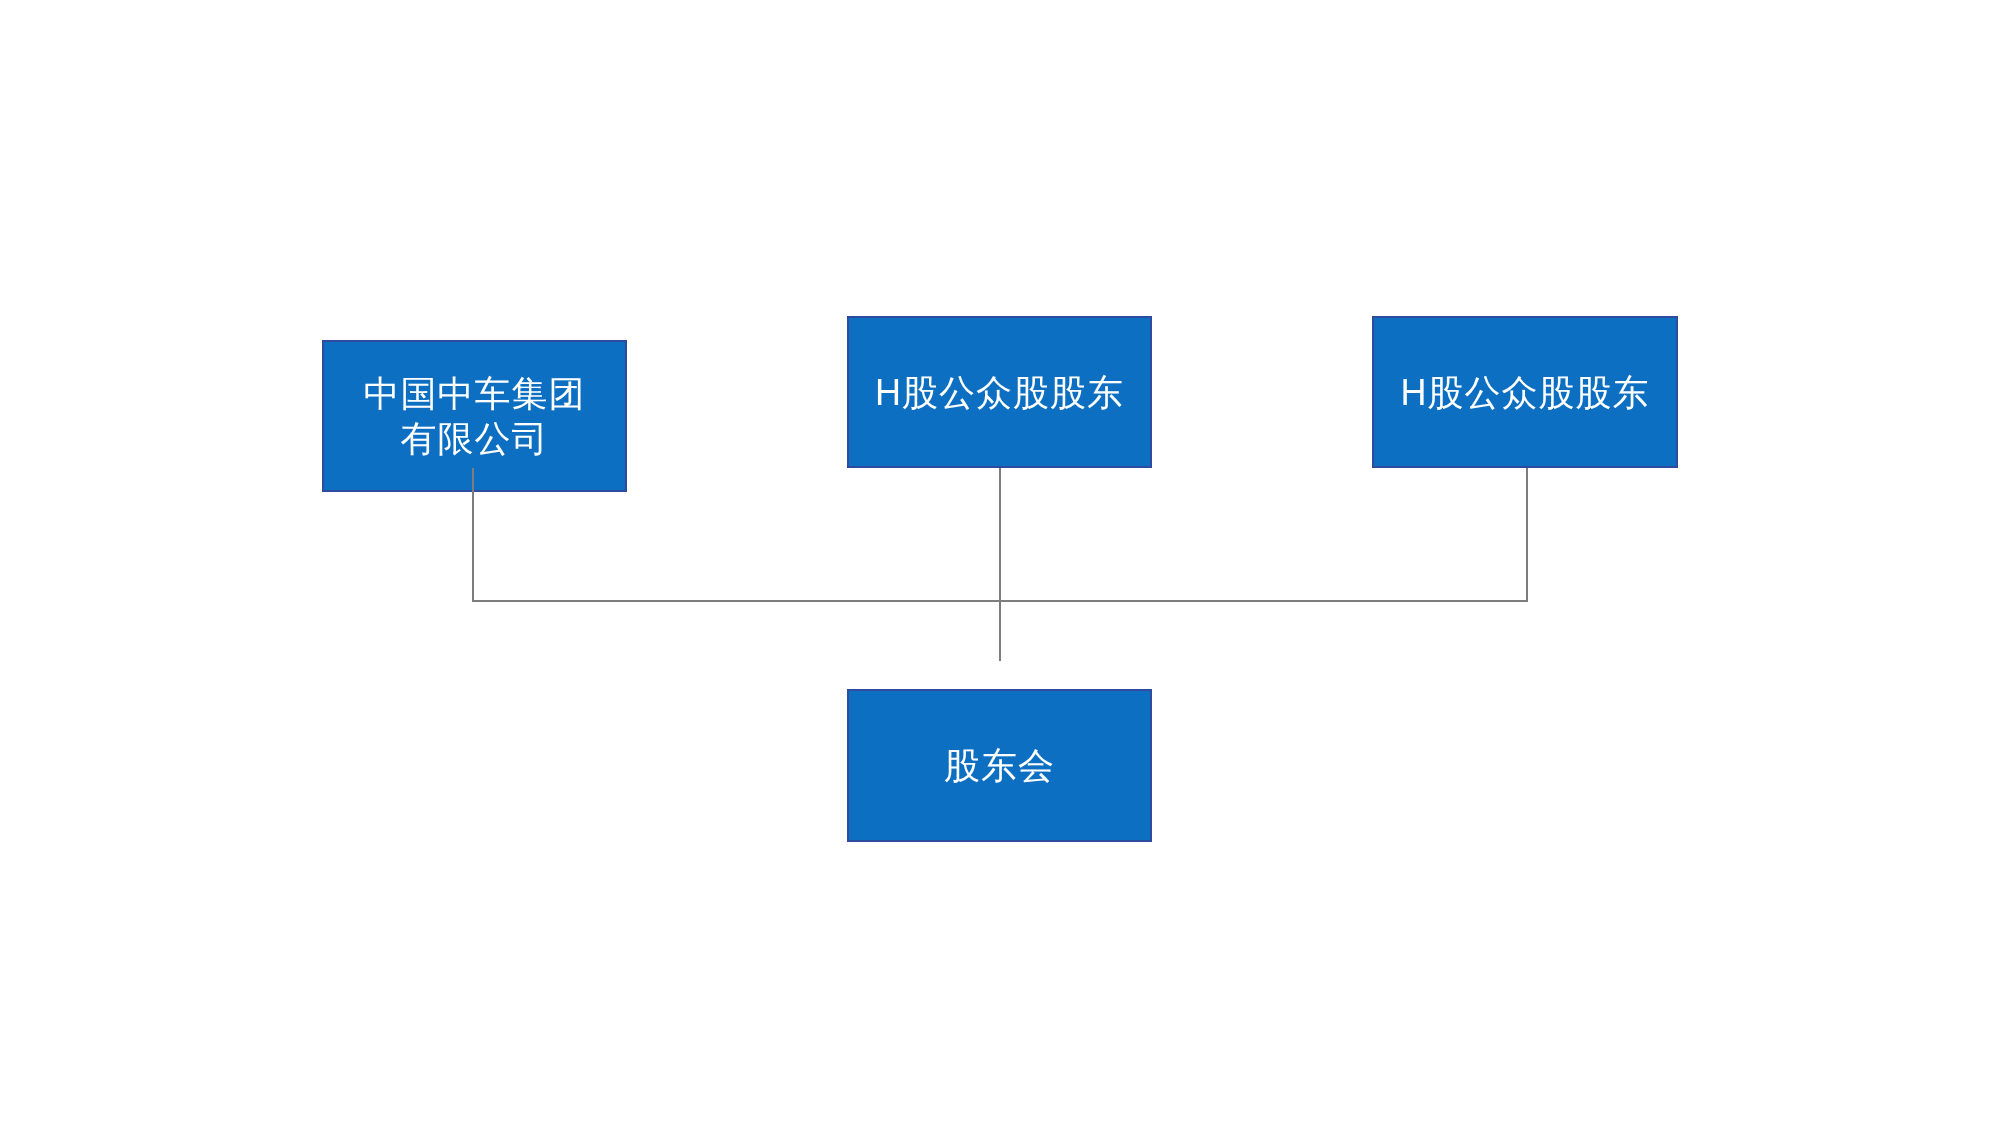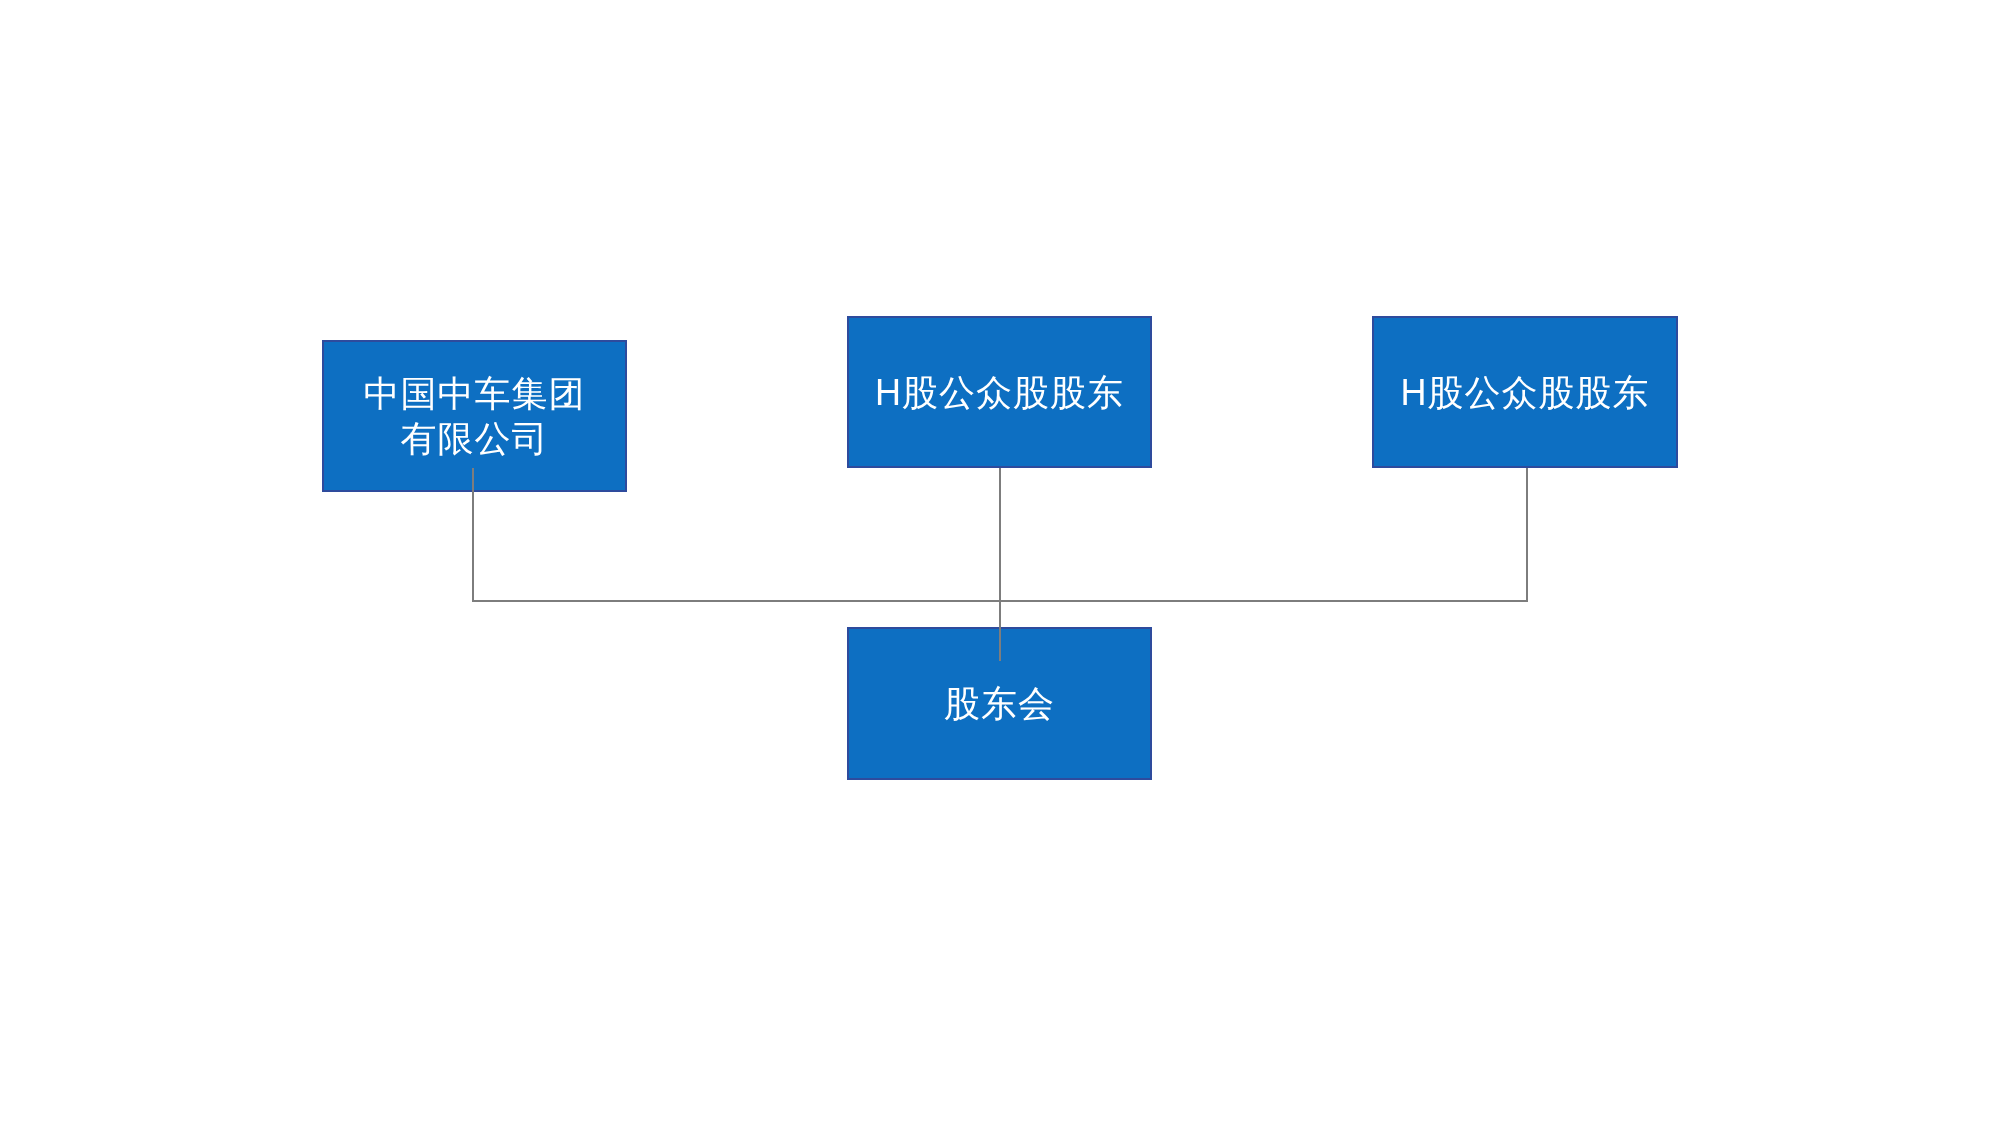--- a/index.html
+++ b/index.html
@@ -30,21 +30,21 @@
   .node-label {
     color: var(--text-color, #ffffff);
     font-size: 36px;
     line-height: 1.25;
     white-space: pre-line;
     letter-spacing: 1px;
   }
   .node-crrc   { left: 322px;  top: 316px; margin-top: 24px; }
   .node-a      { left: 847px;  top: 316px; }
   .node-h      { left: 1372px; top: 316px; width: 306px; }
-  .node-meet   { left: 847px;  top: 627px; height: 153px; }
+  .node-meet   { left: 847px;  top: 689px; height: 153px; }
 
   .connector {
     position: absolute;
     background: var(--connector-color, #7d7d7d);
   }
   .conn-v1 { left: 472px;  top: 468px; width: 2px;    height: 134px; }
   .conn-v2 { left: 999px;  top: 468px; width: 2px;    height: 193px; }
   .conn-v3 { left: 1526px; top: 468px; width: 2px;    height: 134px; }
   .conn-h  { left: 472px;  top: 600px; width: 1056px; height: 2px;  }
 </style>

